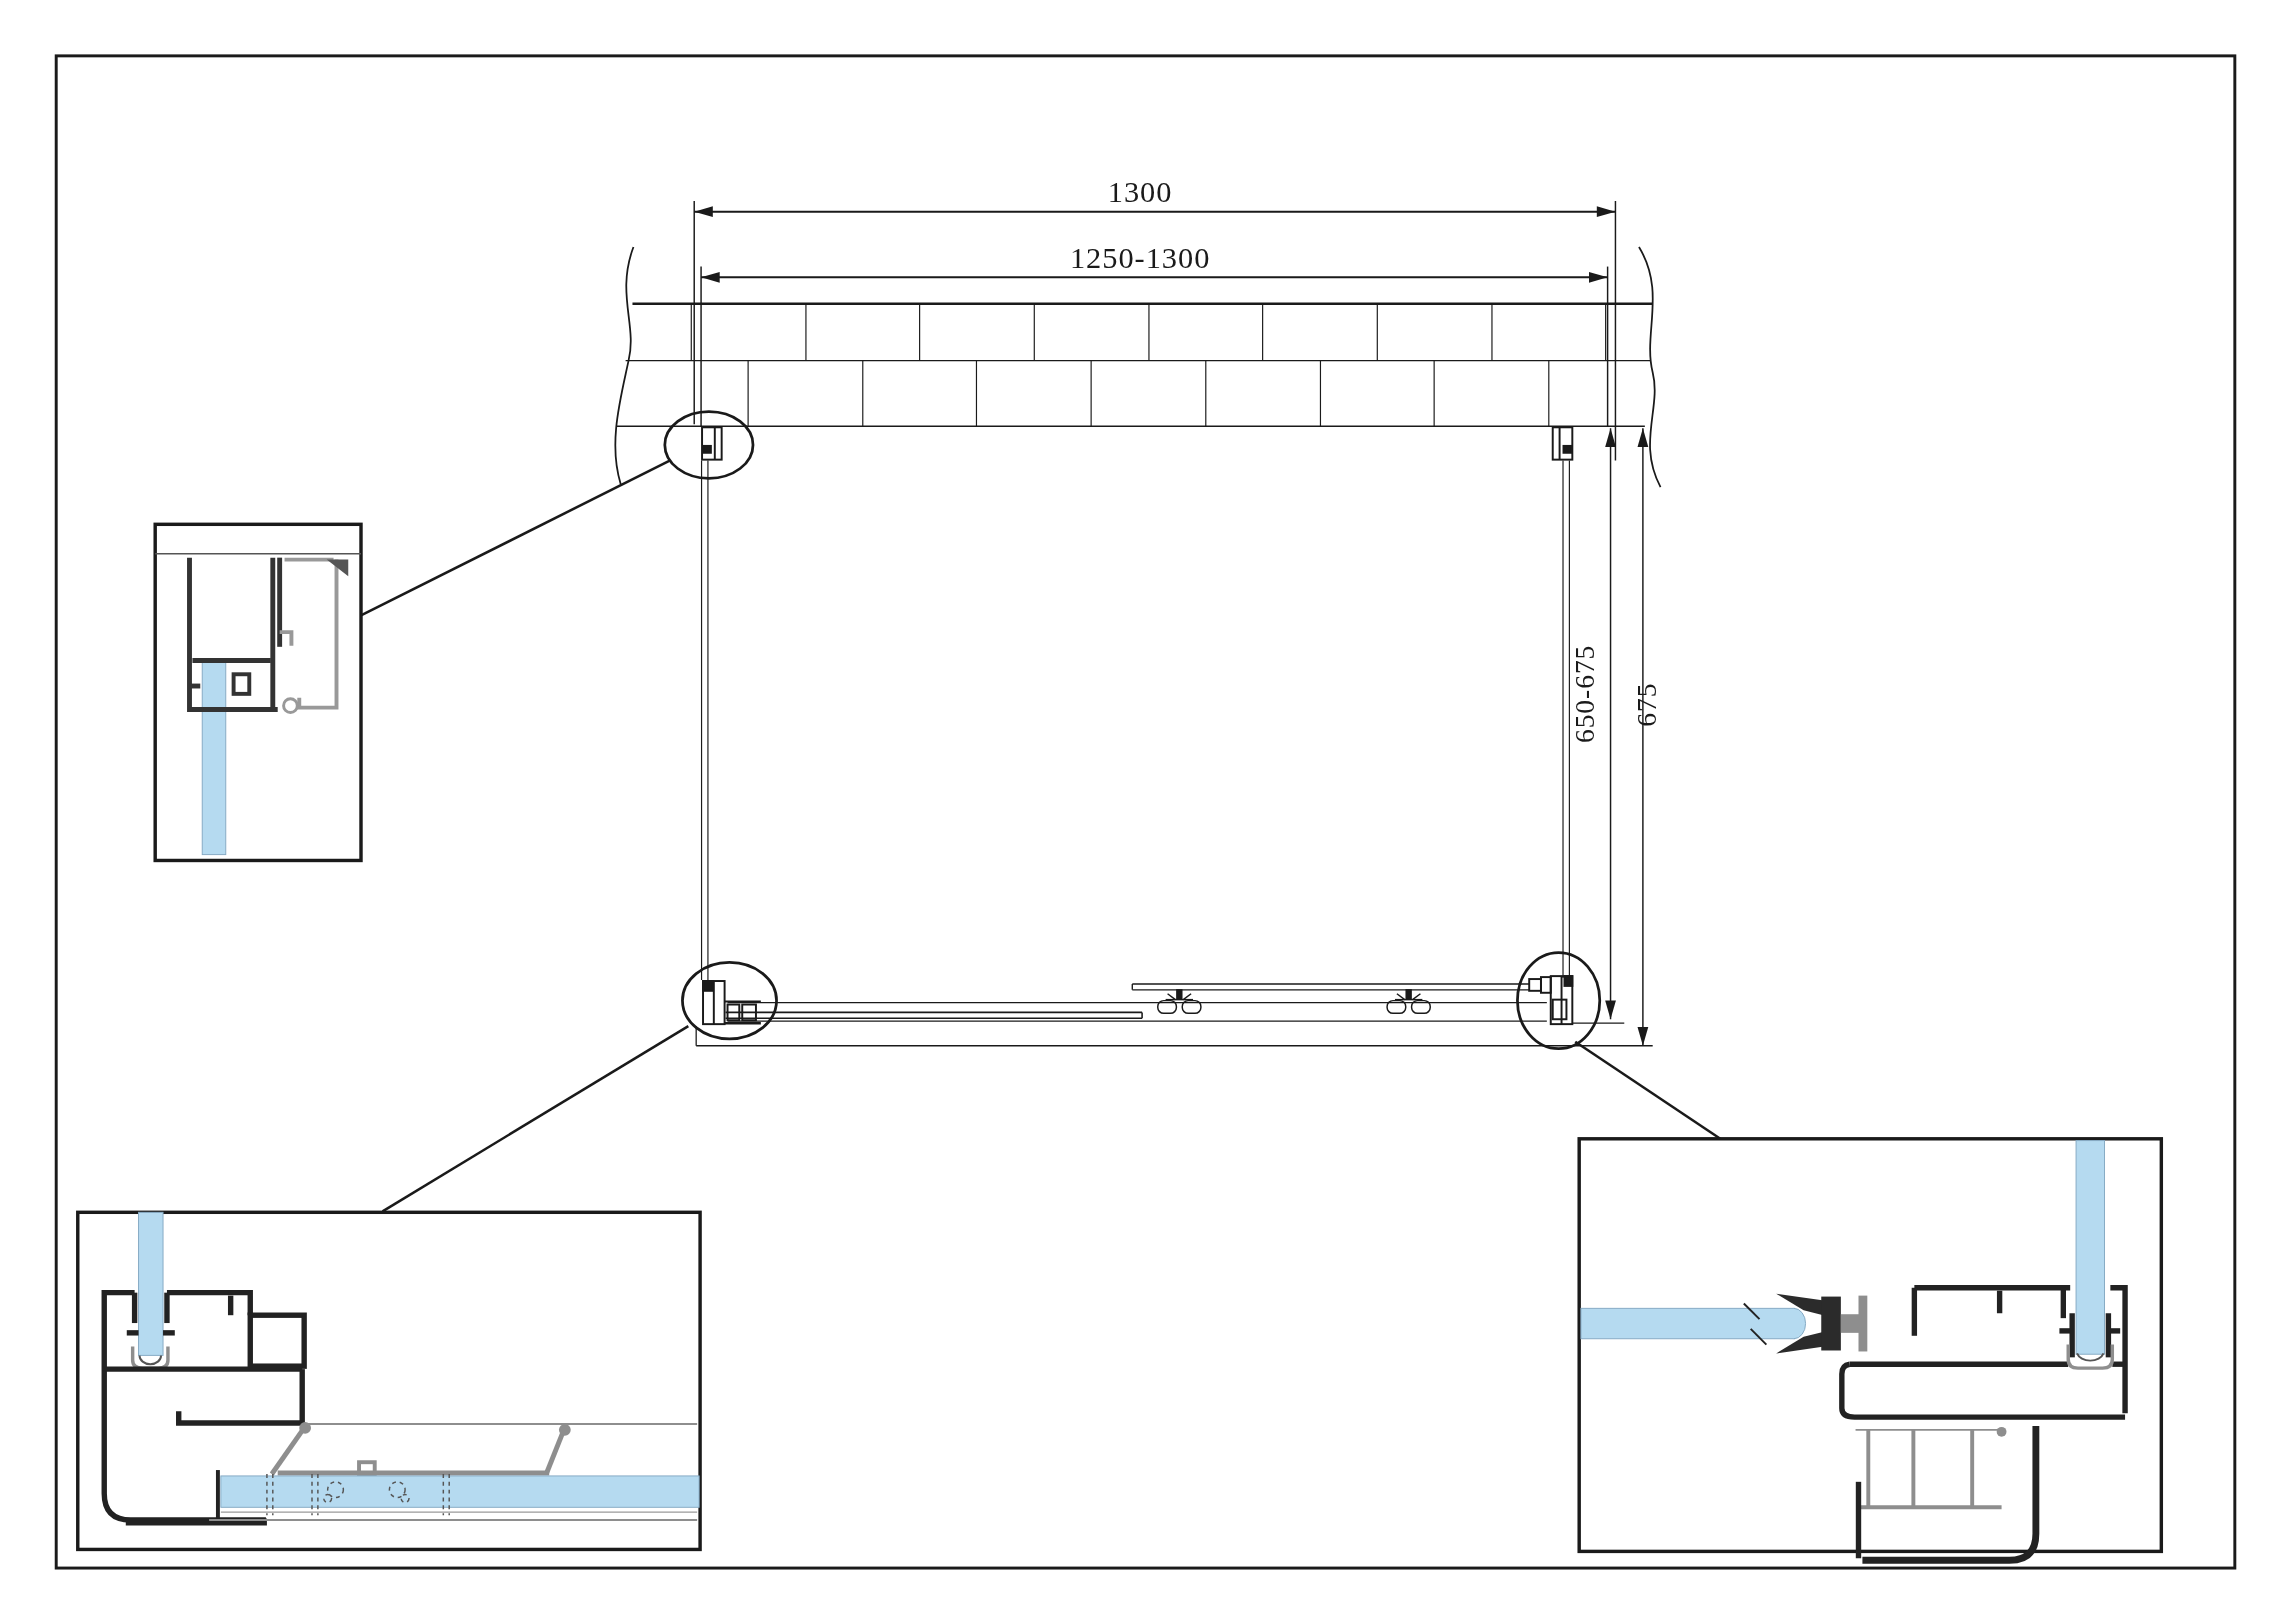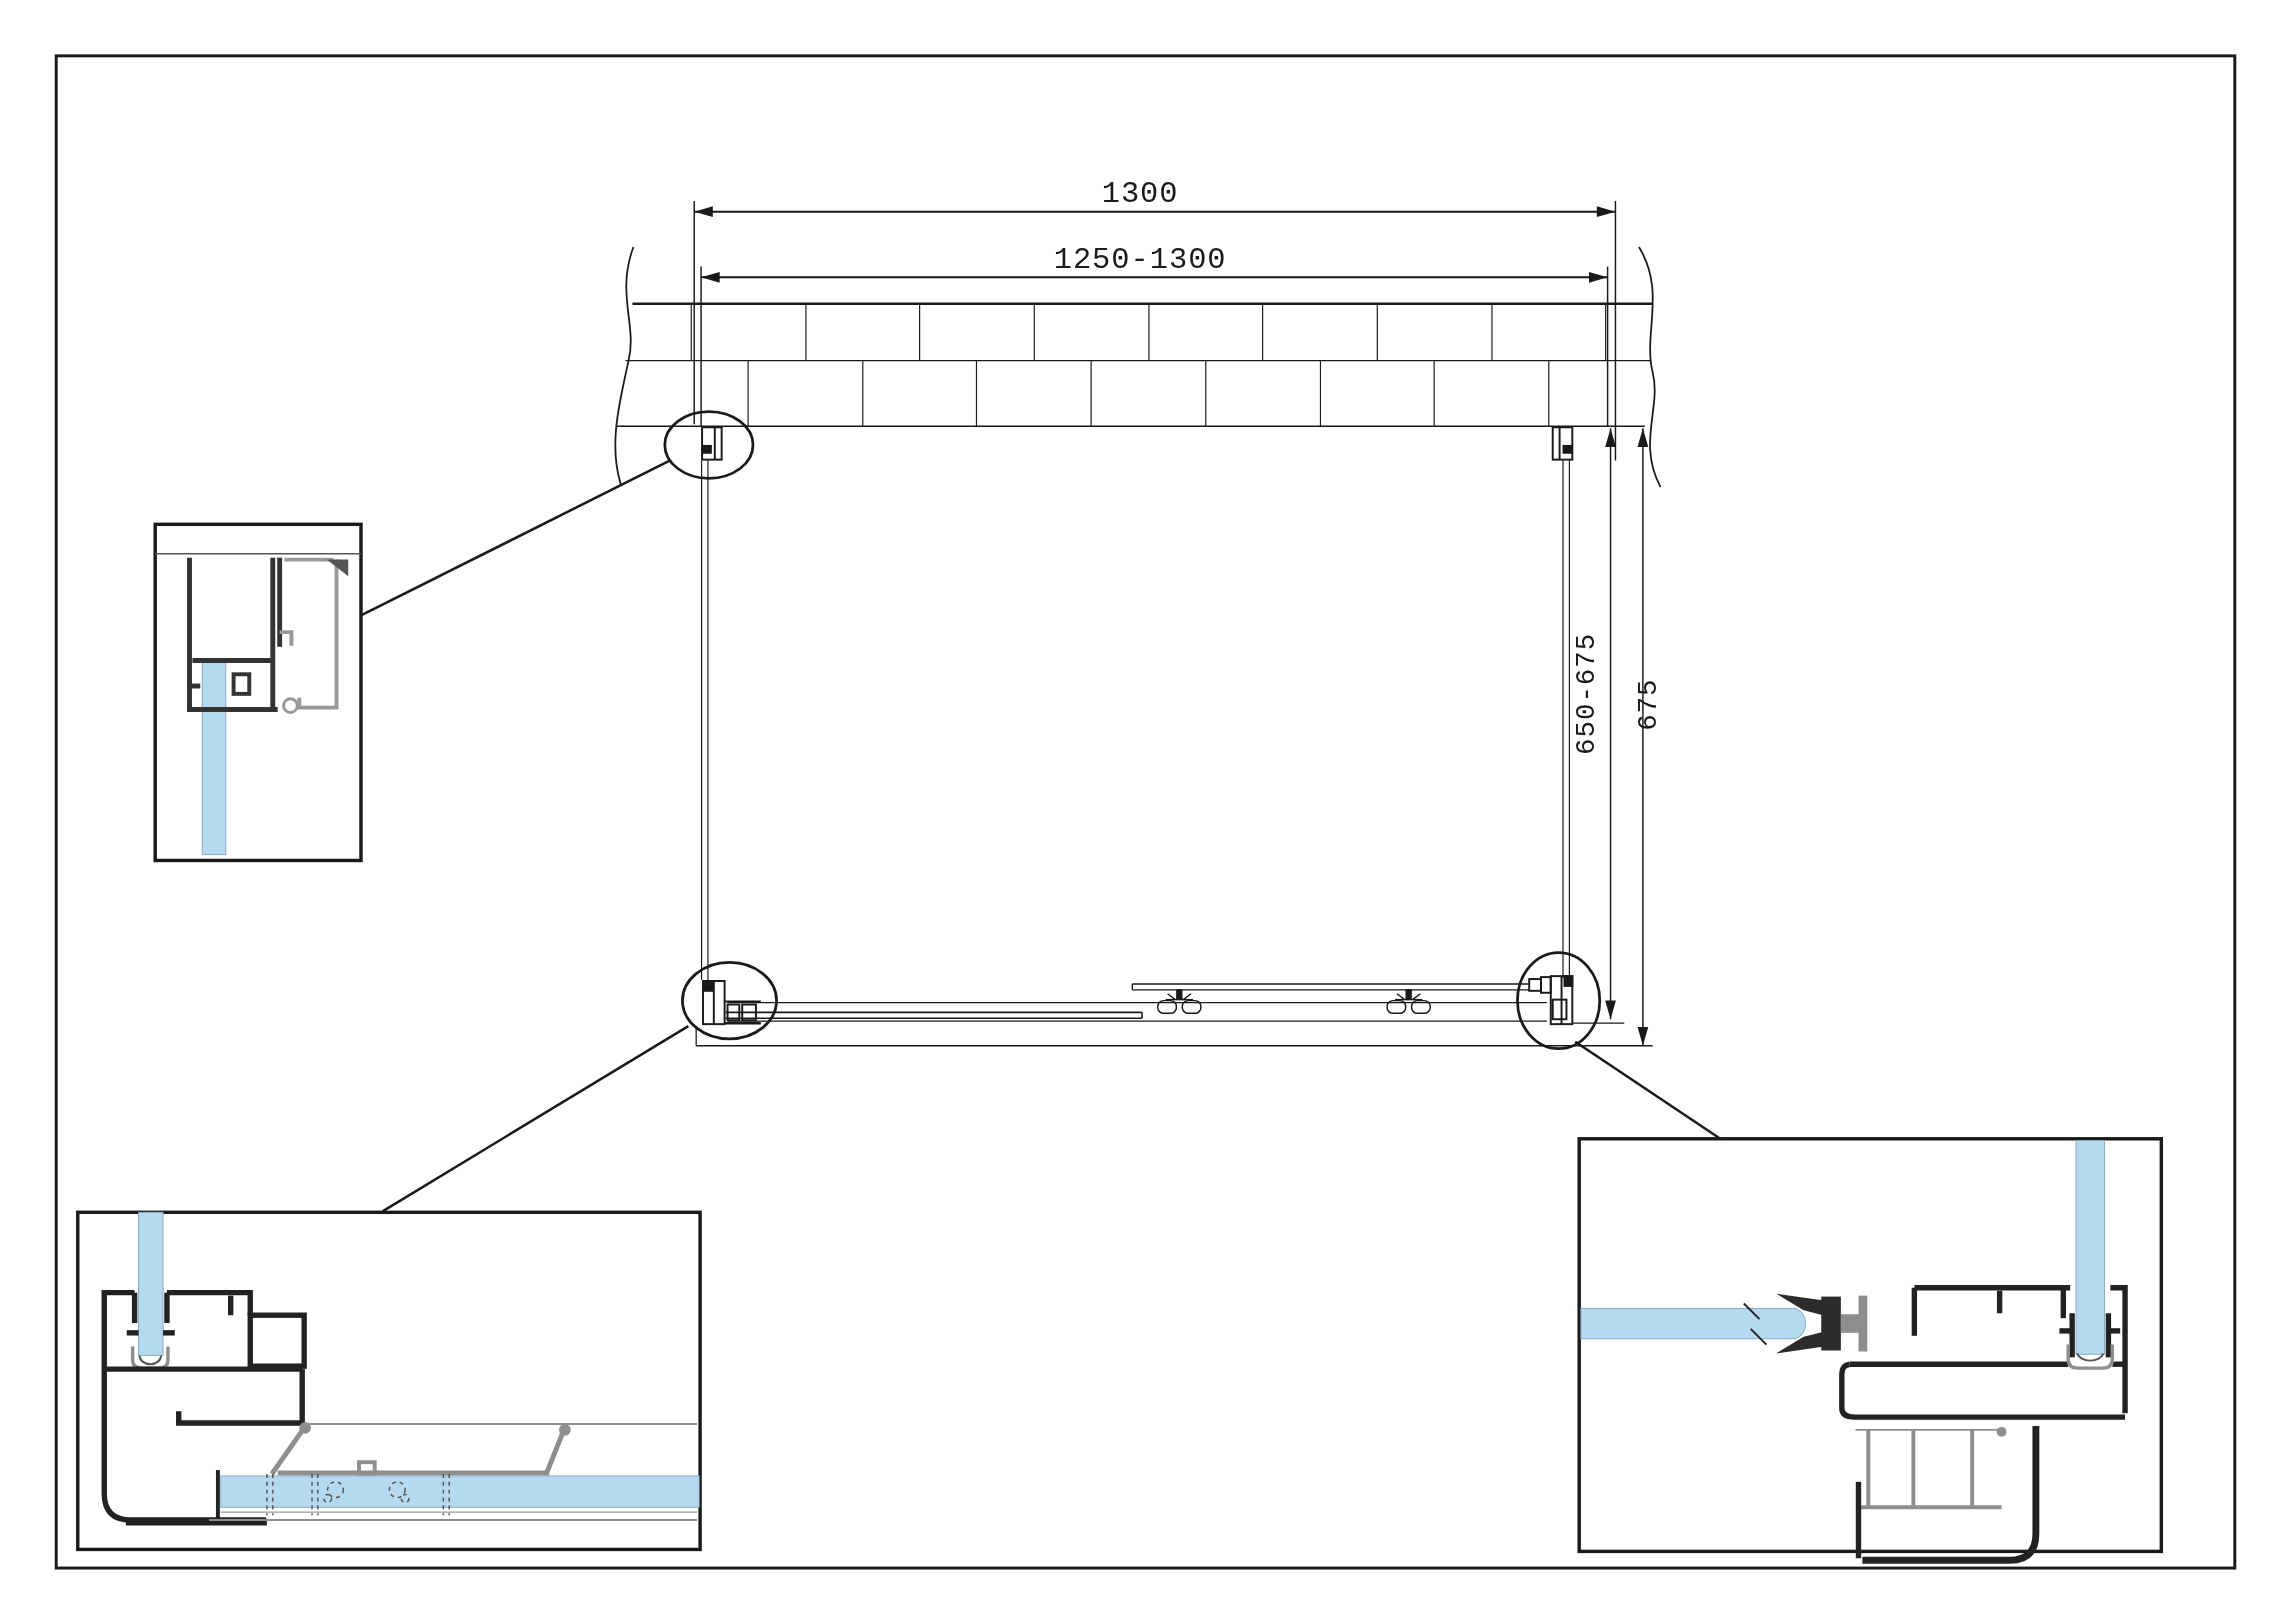--- a/index.html
+++ b/index.html
@@ -1,20 +1,20 @@
 <!DOCTYPE html>
 <html><head>
 <meta charset="utf-8">
 <style>
   html,body{margin:0;padding:0;background:#e8e8e8;}
   .sheet{
     position:relative;
     width:2293px;height:1620px;
     background:#ffffff;
-    font-family:Liberation Mono, monospace;
+    font-family:Liberation Serif, serif;
   }
   svg{display:block;}
   text{fill:#1a1a1a;}
   .dimtext{font-size:31px;letter-spacing:1px;}
   .dimtext-v{font-size:28px;letter-spacing:1px;}
 </style>
 </head>
 <body>
 
 <div class="sheet">

